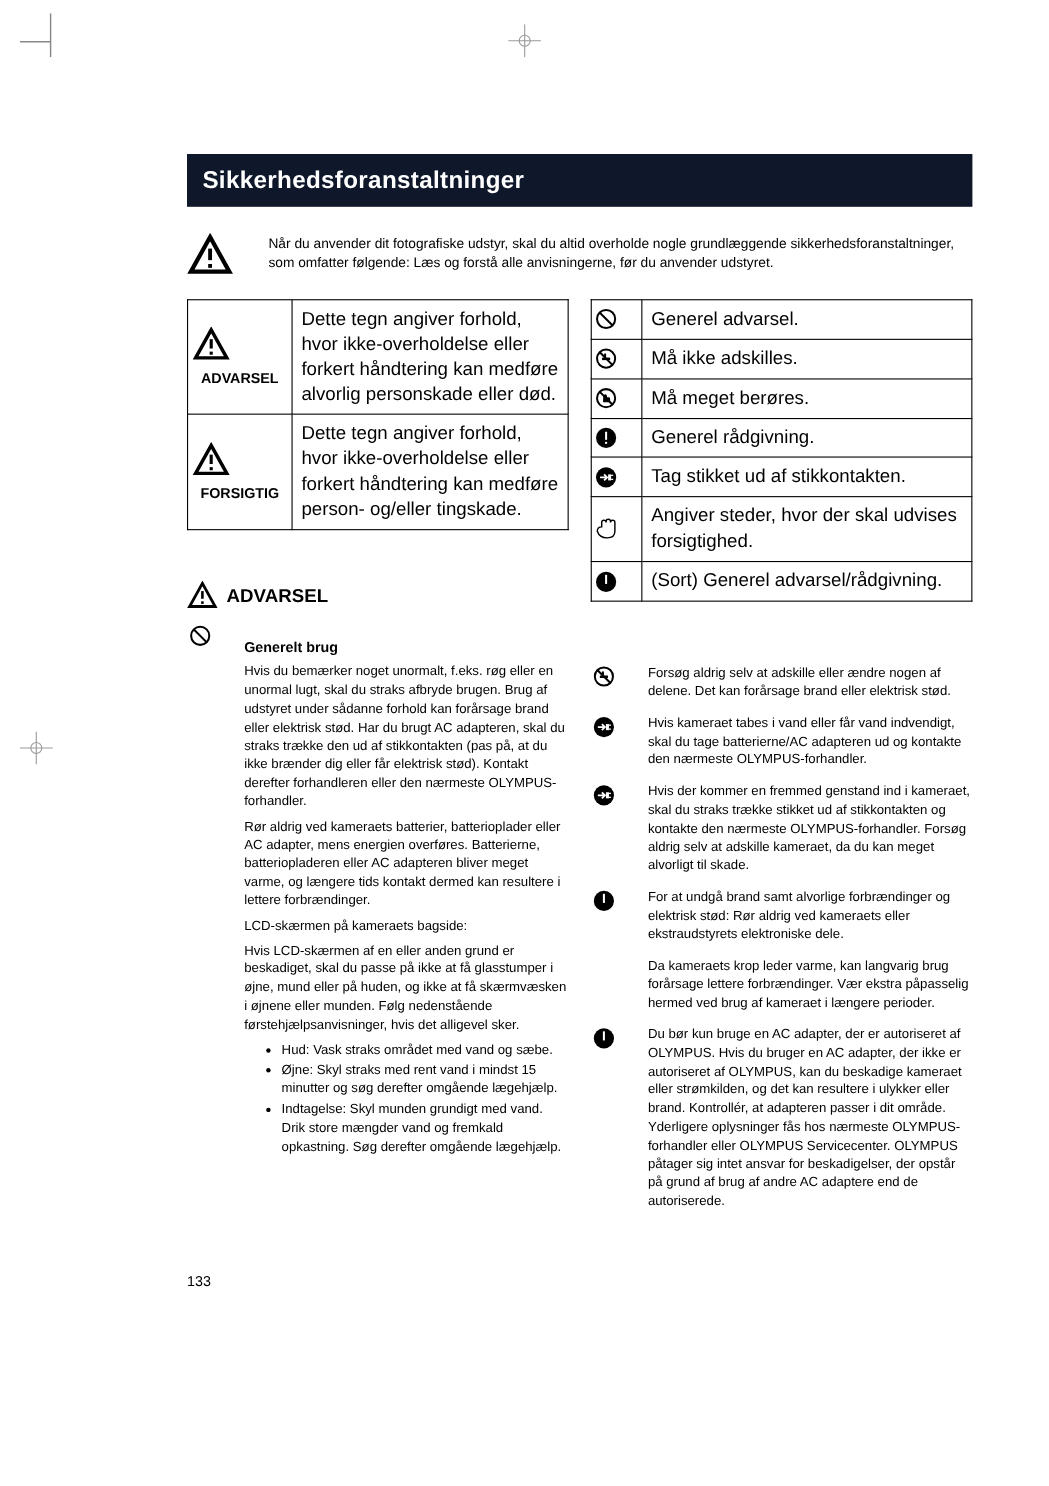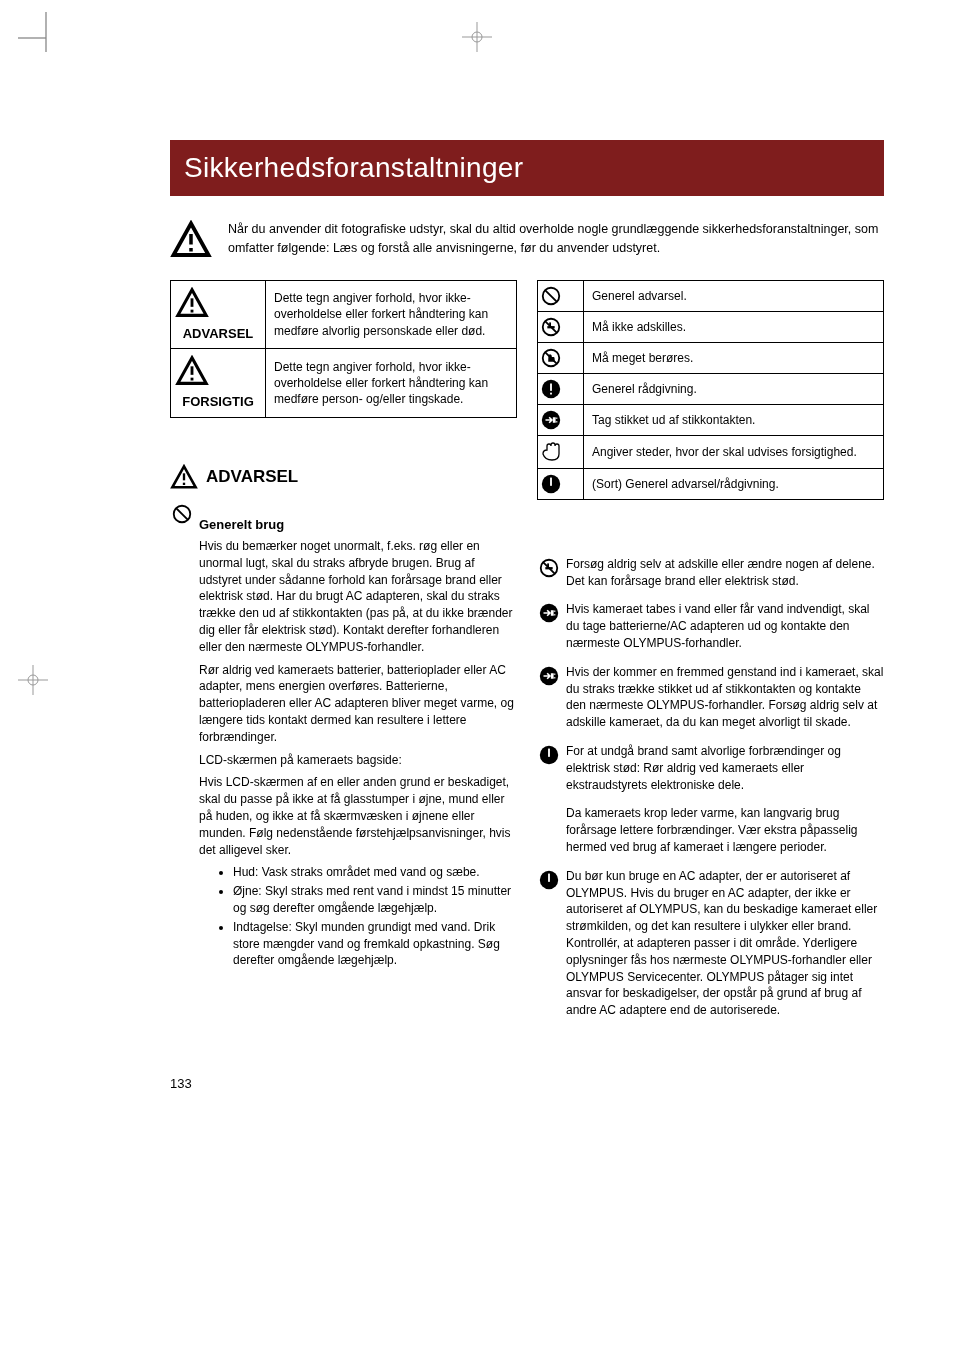--- a/index.html
+++ b/index.html
@@ -26,32 +26,32 @@
     top: 22px;
     left: 50%;
     transform: translateX(-50%);
   }
   .crop-left {
     position: absolute;
     top: 665px;
     left: 18px;
   }
   .title-bar {
-    background: #7f1d1d;
+    background: #0f172a;
     color: #fff;
-    font-size: 28px;
-    font-weight: normal;
+    font-size: 22px;
+    font-weight: bold;
     padding: 9px 14px;
     margin-bottom: 24px;
     letter-spacing: 0.3px;
   }
   .intro {
     display: flex;
     align-items: flex-start;
-    gap: 16px;
+    gap: 32px;
     margin-bottom: 18px;
   }
   .intro-icon svg { display:block; }
   .intro-text {
     font-size: 12.5px;
     line-height: 1.5;
   }
   .columns {
     display: flex;
     gap: 20px;
@@ -65,21 +65,21 @@
     border: 1px solid #000;
     vertical-align: middle;
   }
   .cell-icon {
     text-align: center;
     width: 95px;
     padding: 6px 4px;
   }
   .cell-text {
     padding: 6px 8px;
-    font-size: 12px;
+    font-size: 17px;
     line-height: 1.35;
   }
   .label-bold {
     font-weight: bold;
     font-size: 13px;
     text-align:center;
     padding-top:4px;
   }
   .icon-col {
     width: 46px;
@@ -96,21 +96,21 @@
     gap: 8px;
   }
   .sub {
     font-weight: bold;
     font-size: 13px;
     margin: 14px 0 4px;
   }
   .item {
     display: flex;
     align-items: flex-start;
-    gap: 5px;
+    gap: 28px;
     margin-bottom: 12px;
   }
   .item-icon { flex: 0 0 24px; display:flex; justify-content:center; margin-top:1px; }
   .item-text { flex: 1; font-size: 12px; line-height: 1.4; }
   .item-block p { margin: 0 0 6px 0; font-size:12px; line-height:1.4; }
   .bul {
     padding-left: 14px;
     margin: 2px 0 6px;
     font-size: 12px;
     line-height: 1.4;

